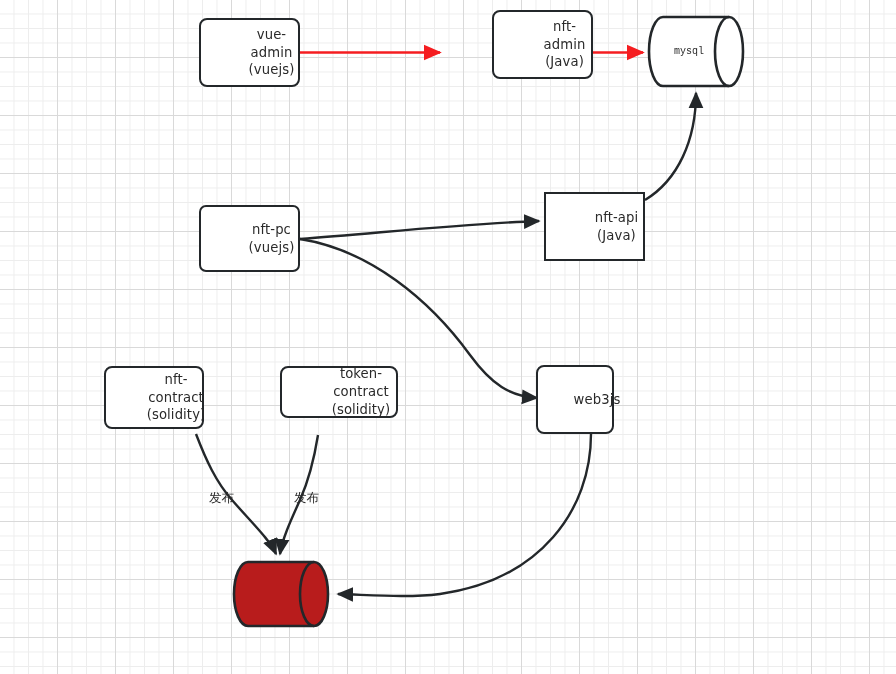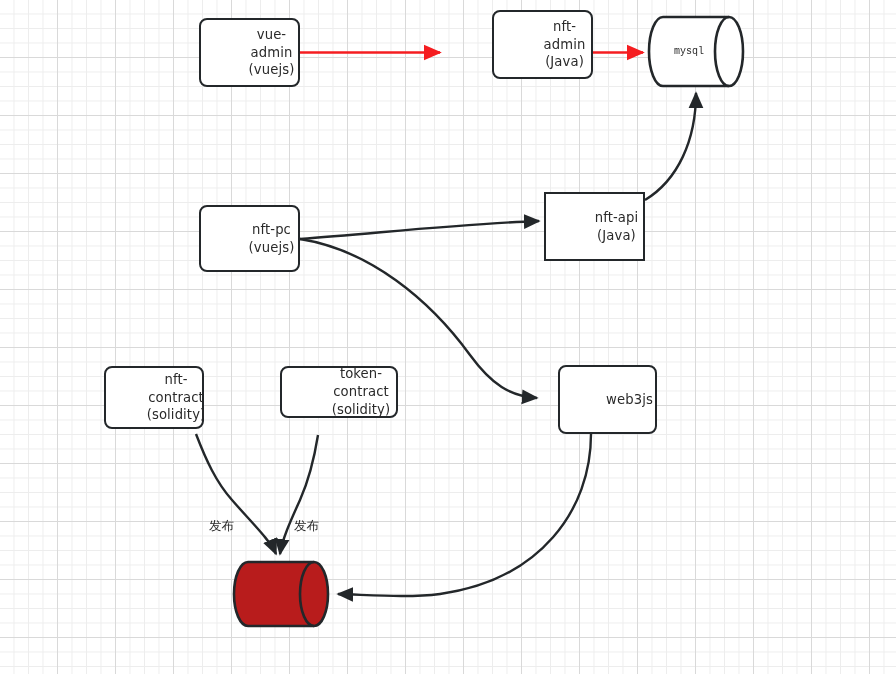--- a/index.html
+++ b/index.html
@@ -60,21 +60,20 @@
     color: #2a2a2a;
     pointer-events: none;
     font-family: Liberation Mono, monospace;
   }
   .edge-label {
     position: absolute;
     font-size: 12.6px;
     color: #2a2a2a;
     background: transparent;
     white-space: nowrap;
-    margin-top: 28px;
   }
 </style>
 </head>
 <body>
 
 <div id="canvas">
 
   <svg id="edges" viewBox="0 0 896 674">
     <defs>
       <marker id="arrow-dark" viewBox="0 0 10 10" refX="9" refY="5" markerWidth="7" markerHeight="7" orient="auto-start-reverse">
@@ -115,41 +114,41 @@
   <div class="cyl" style="left:647px; top:15px; width:98px; height:73px;">
     <svg width="98" height="73" viewBox="0 0 98 73">
       <path d="M 16 2 L 82 2 A 14 34.5 0 0 1 82 71 L 16 71 A 14 34.5 0 0 1 16 2 Z" fill="#ffffff" stroke="#23272a" stroke-width="2.6"></path>
       <path d="M 82 2 A 14 34.5 0 0 0 82 71" fill="none" stroke="#23272a" stroke-width="2.6"></path>
     </svg>
   </div>
   <div class="cyl-label" style="left:647px; top:15px; width:84px; height:73px;">
     <span>mysql</span>
   </div>
 
-  <div class="node" style="left:199px; top:205px; width:101px; height:67px;">
+  <div class="node" style="left:199px; top:205px; width:101px; height:67px;border-radius:7px;">
     <span>nft-pc
 (vuejs)</span>
   </div>
 
   <div class="node sharp" style="left:544px; top:192px; width:101px; height:69px;">
     <span>nft-api
 (Java)</span>
   </div>
 
   <div class="node" style="left:104px; top:366px; width:100px; height:63px;">
     <span>nft-contract
 (solidity)</span>
   </div>
 
   <div class="node" style="left:280px; top:366px; width:118px; height:52px;">
     <span>token-contract
 (solidity)</span>
   </div>
 
-  <div class="node" style="left:558px; top:365px; width:99px; height:69px;">
+  <div class="node" style="left:536px; top:365px; width:78px; height:69px;">
     <span>web3js</span>
   </div>
 
   <div class="cyl" style="left:232px; top:560px; width:98px; height:68px;">
     <svg width="98" height="68" viewBox="0 0 98 68">
       <path d="M 16 2 L 82 2 A 14 32 0 0 1 82 66 L 16 66 A 14 32 0 0 1 16 2 Z" fill="#b81c1c" stroke="#23272a" stroke-width="2.6"></path>
       <path d="M 82 2 A 14 32 0 0 0 82 66" fill="none" stroke="#23272a" stroke-width="2.6"></path>
     </svg>
   </div>
 

